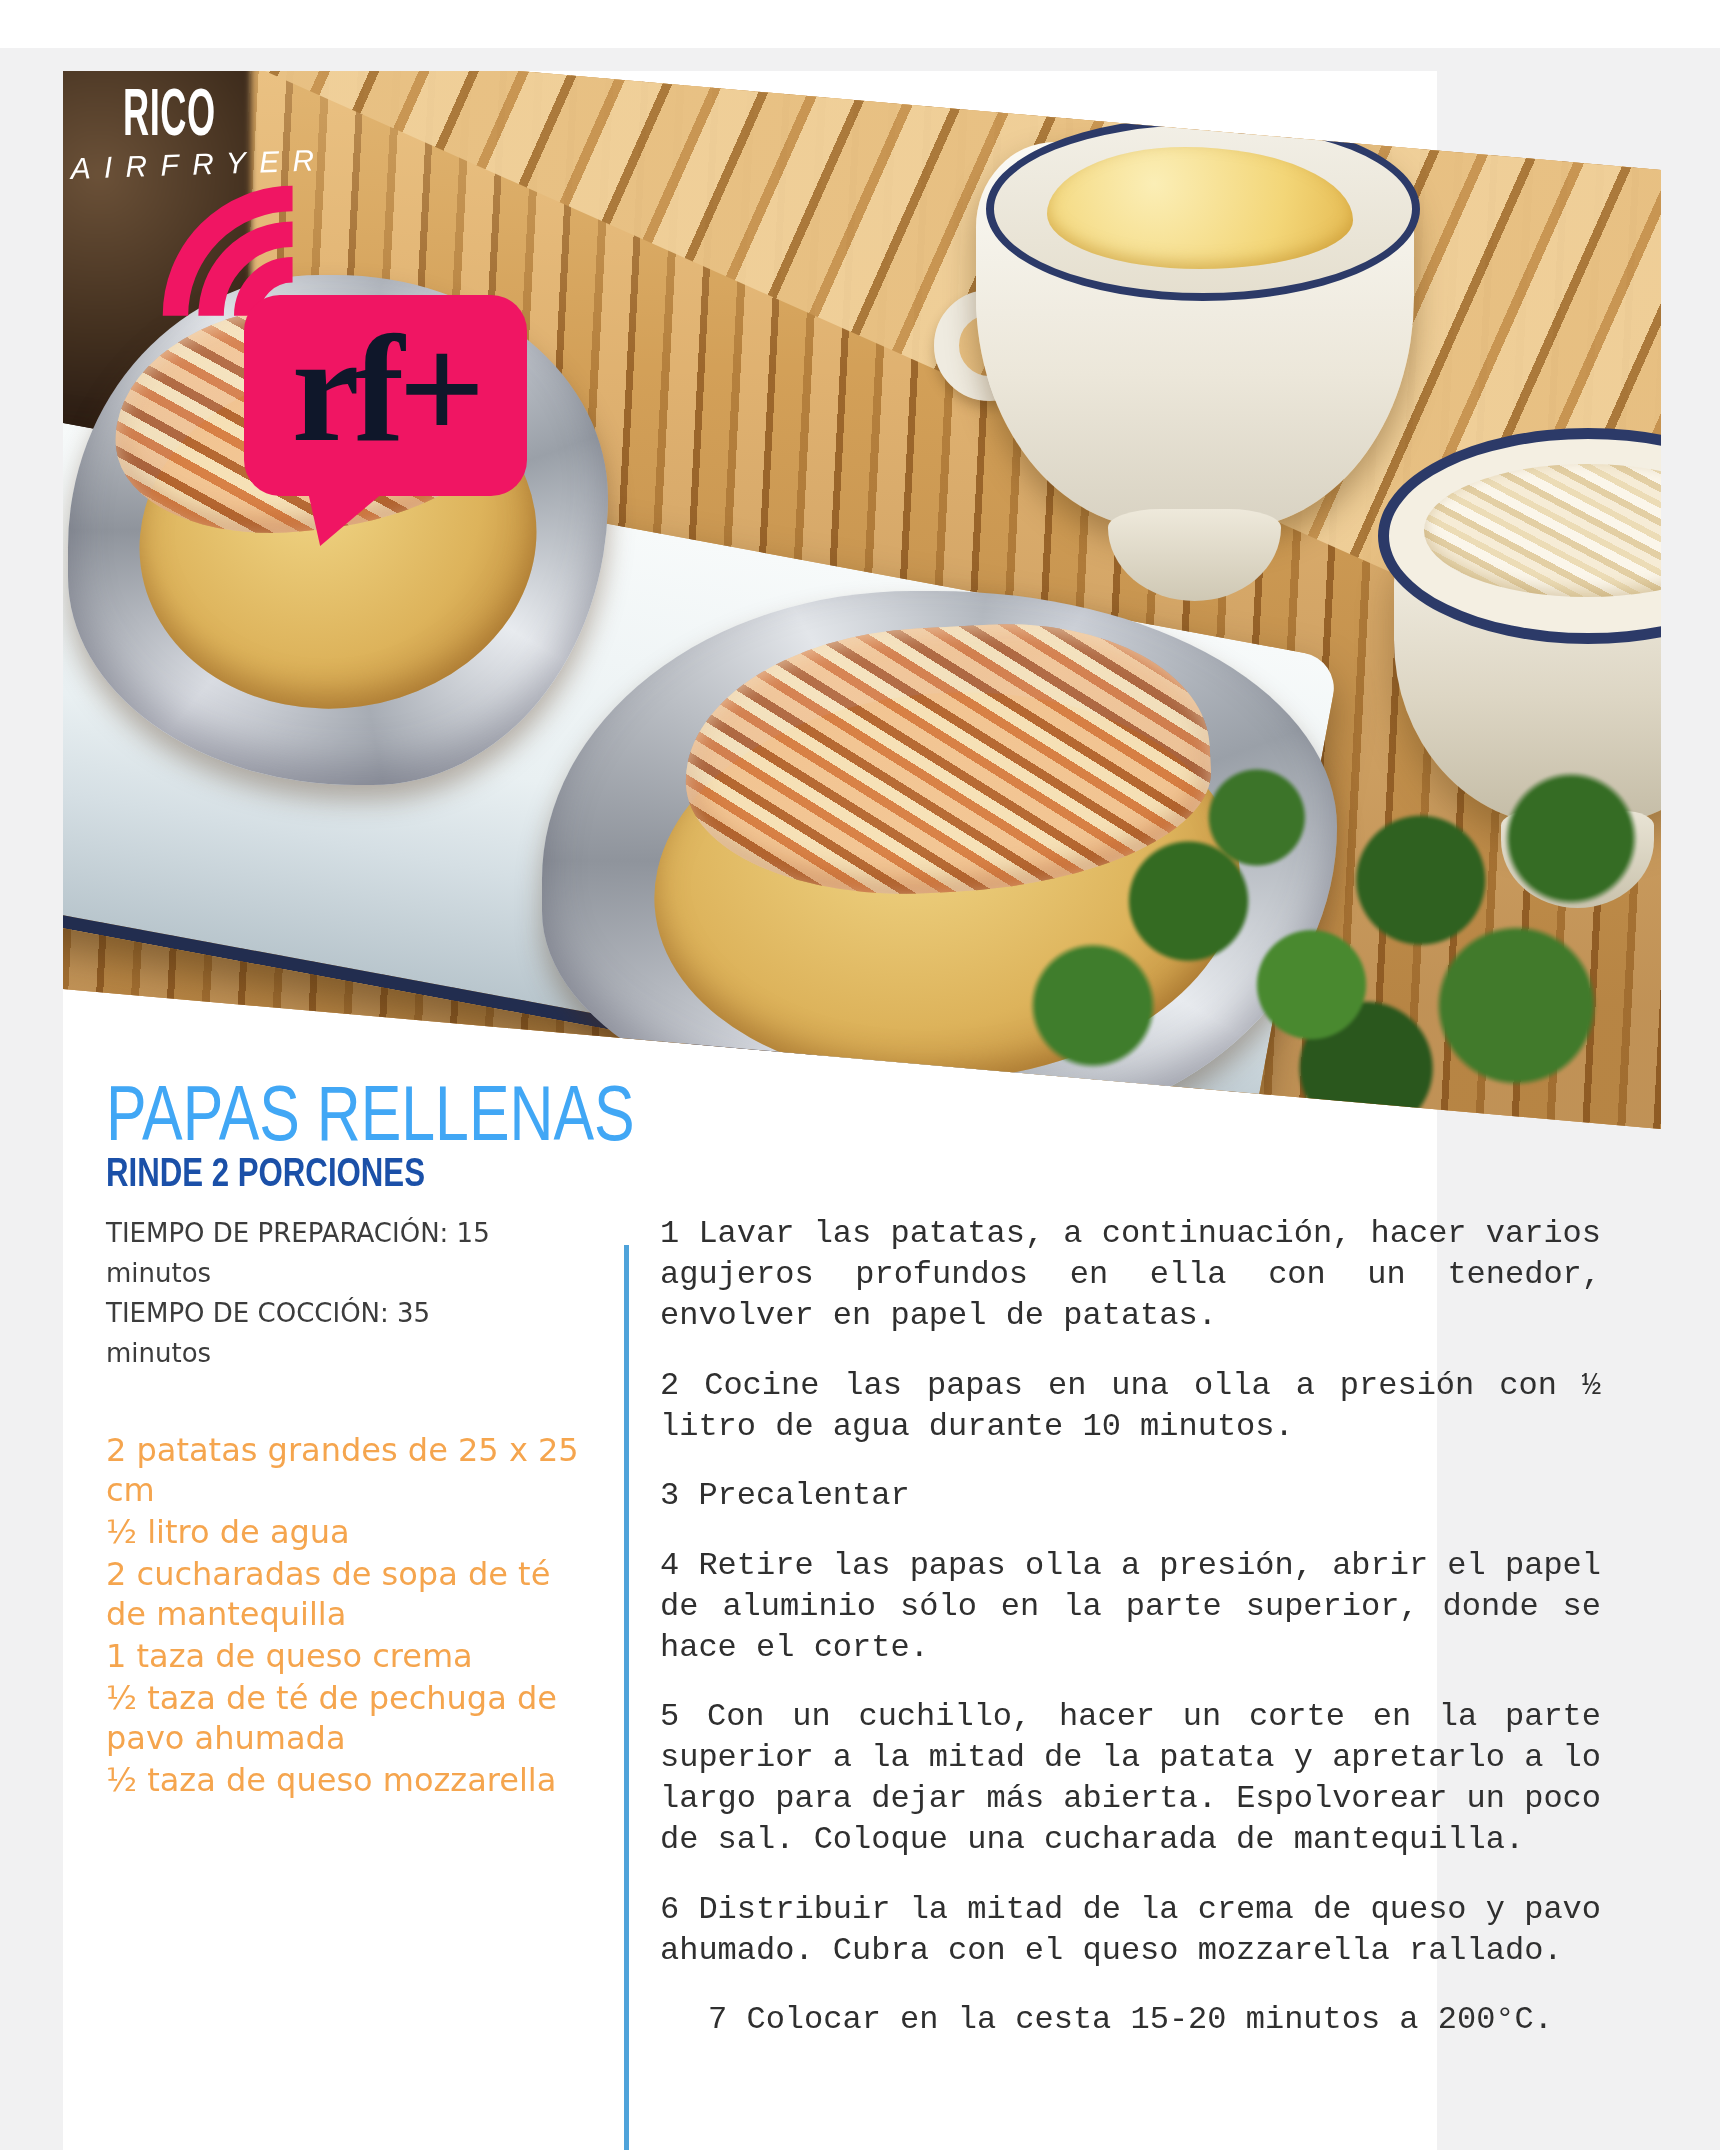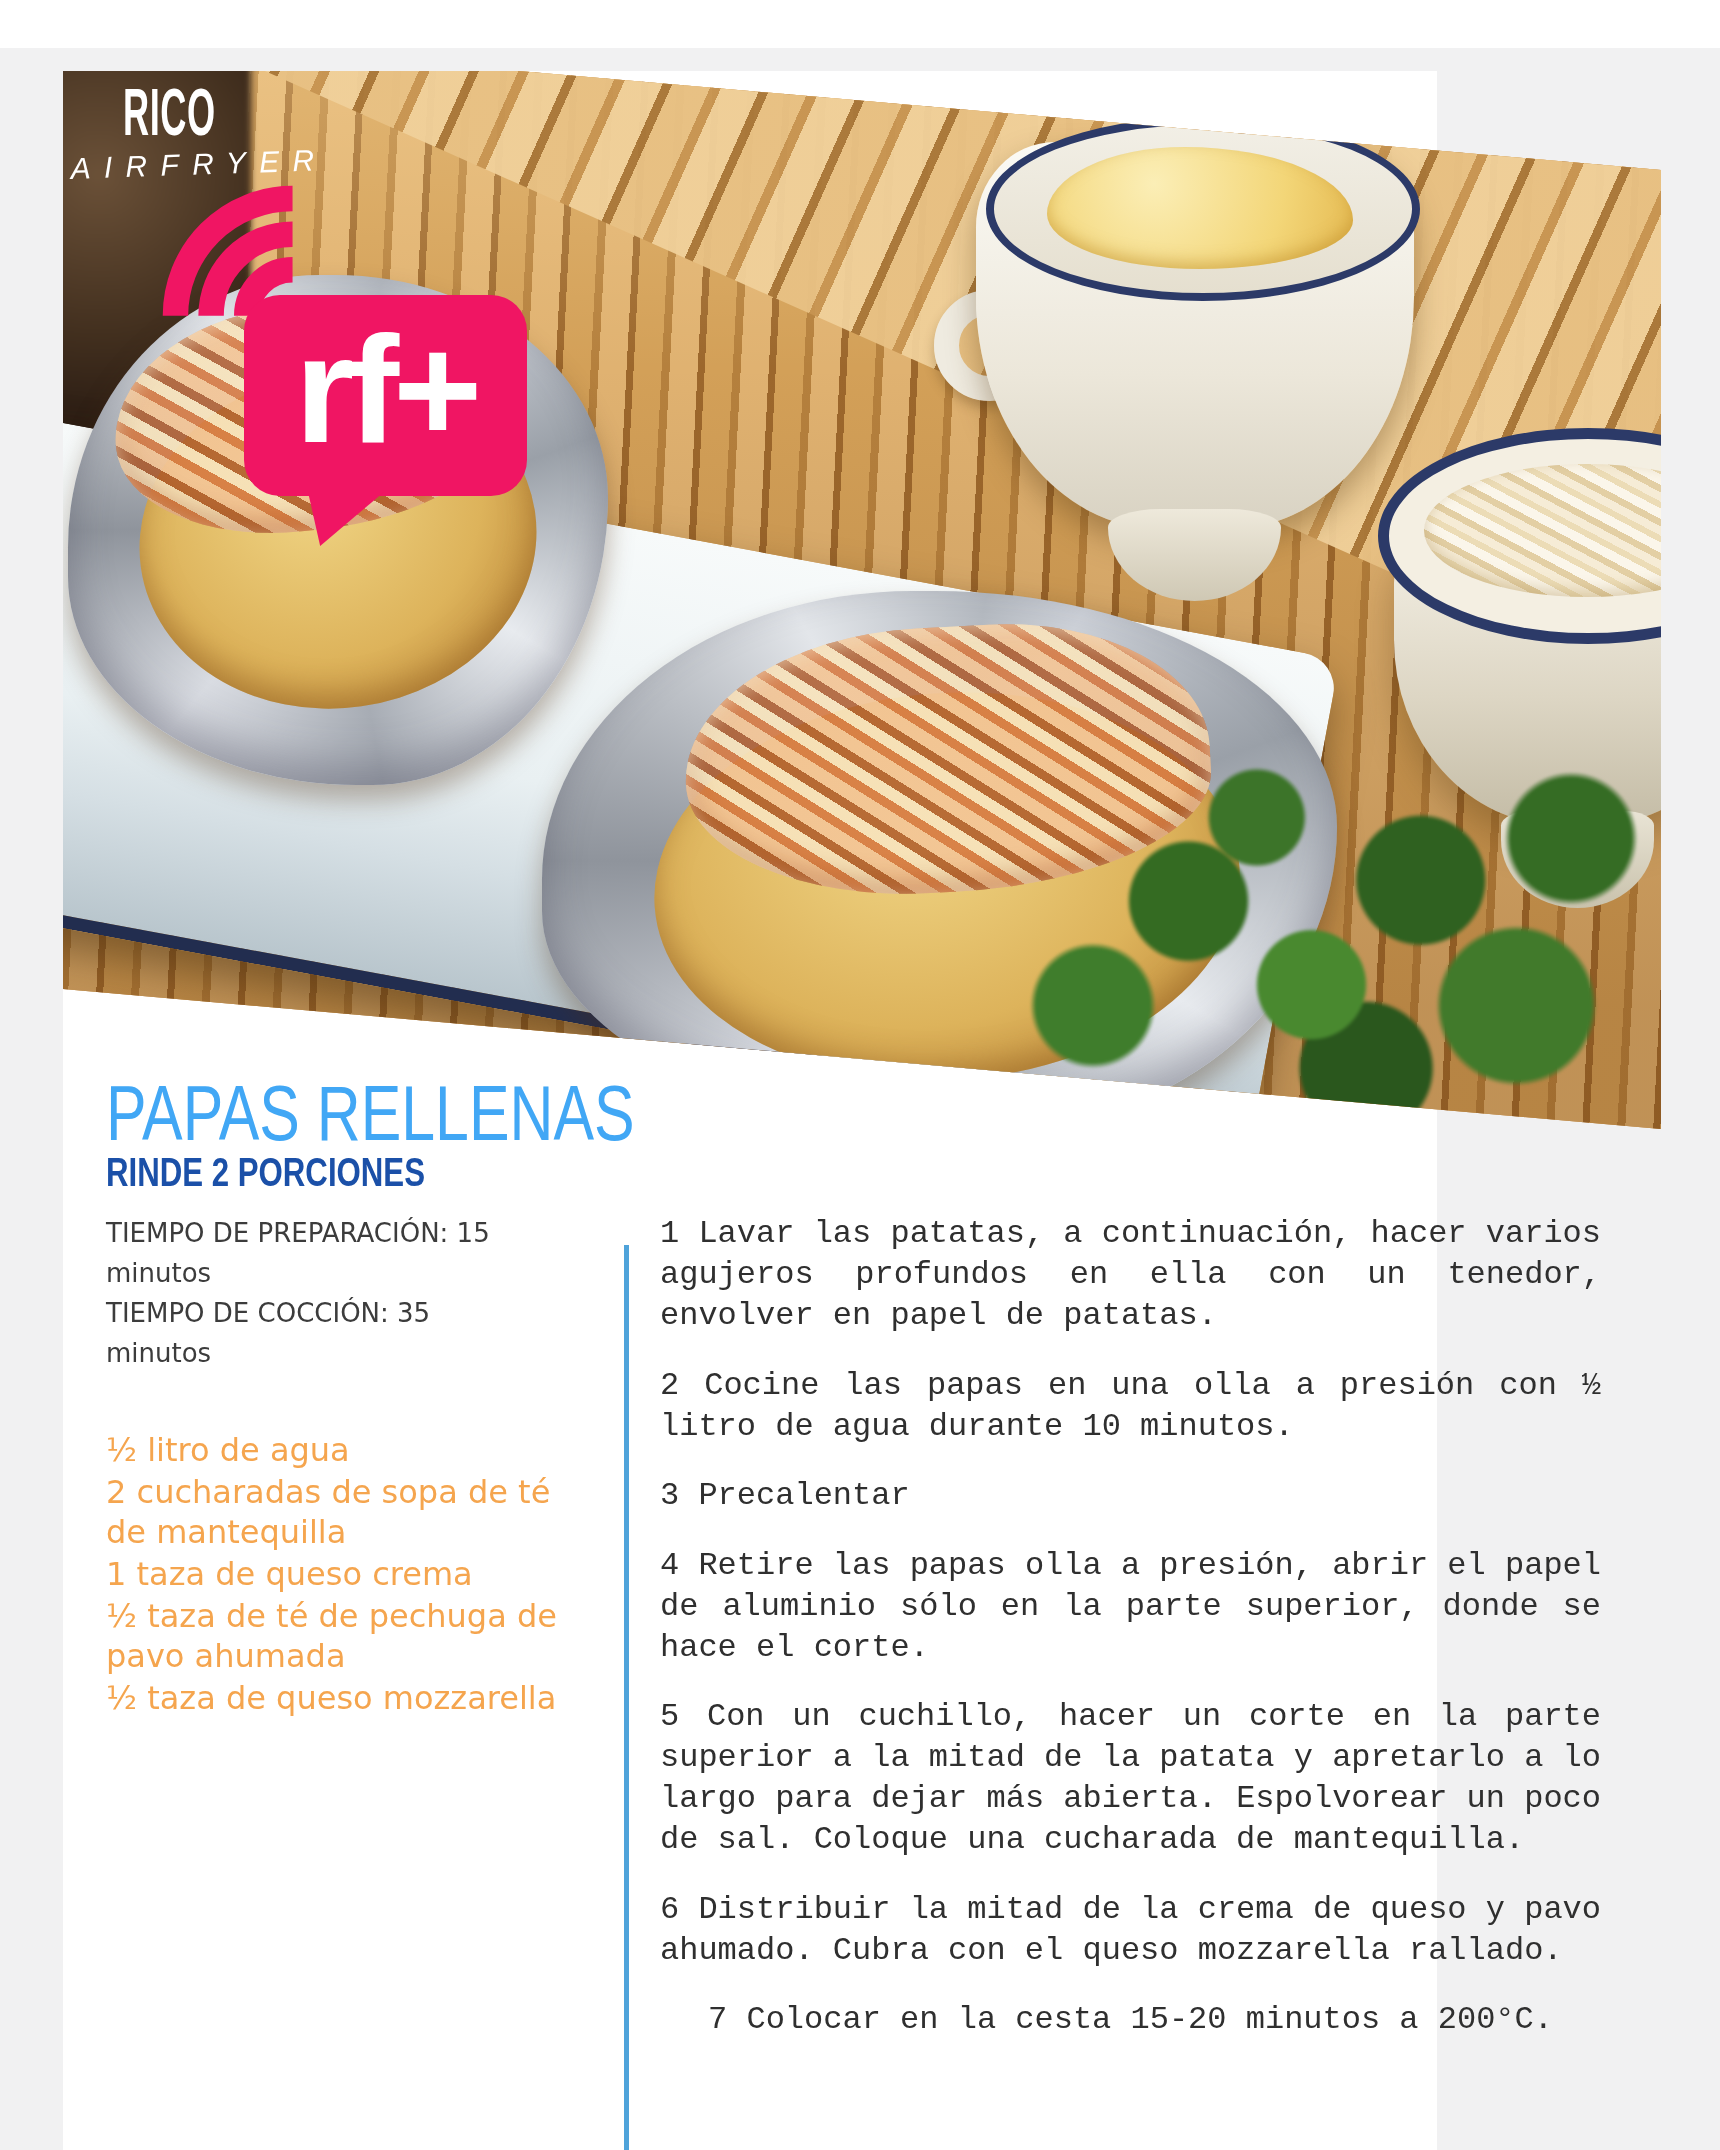--- a/index.html
+++ b/index.html
@@ -97,21 +97,21 @@
     font-family:"Liberation Sans",sans-serif;font-weight:700;font-size:67px;line-height:1;
     transform:scaleX(.54);transform-origin:left top;letter-spacing:1px;white-space:nowrap;}
   .airfryer{position:absolute;left:7.1px;top:81px;color:#ffffff;
     font-family:"Liberation Sans",sans-serif;font-style:italic;font-size:30px;
     letter-spacing:13.3px;transform:rotate(-2deg);transform-origin:left top;white-space:nowrap;}
   .wifi{position:absolute;left:31px;top:41px;}
   .bubble{position:absolute;left:181px;top:224px;width:283px;height:201px;background:#f01563;
     border-radius:36px;display:flex;align-items:center;justify-content:center;}
   .bubble::after{content:"";position:absolute;left:64px;top:calc(100% - 4.1px);width:76px;height:54px;
     background:#f01563;clip-path:polygon(0 0,100% 0,16% 100%);}
-  .bubble span{color:#ffffff;font-family:Liberation Sans, sans-serif;font-weight:700;
+  .bubble span{color:#0f172a;font-family:Liberation Serif, serif;font-weight:700;
     font-size:153px;line-height:1;letter-spacing:-6.1px;padding-bottom:13.3px;}
 
   
   .title{position:absolute;left:43px;top:1002px;margin:0;color:#41a7f5;
     font-family:"Liberation Sans",sans-serif;font-weight:400;font-size:77px;line-height:1.05;
     transform:scaleX(.79);transform-origin:left top;white-space:nowrap;}
   .subtitle{position:absolute;left:43px;top:1080px;margin:0;color:#1b50a8;
     font-family:"Liberation Sans",sans-serif;font-weight:700;font-size:40px;line-height:1.05;
     transform:scaleX(.78);transform-origin:left top;white-space:nowrap;}
 
@@ -181,20 +181,22 @@
 
   <h1 class="title">PAPAS RELLENAS</h1>
   <h2 class="subtitle">RINDE 2 PORCIONES</h2>
 
   <div class="left-col">
     <p class="time">TIEMPO DE PREPARACIÓN: 15
 minutos</p>
     <p class="time">TIEMPO DE COCCIÓN: 35
 minutos</p>
     <div class="ingredients">
+      <p class="ingredient">2 patatas grandes de 25 x 25
+cm</p>
       <p class="ingredient">½ litro de agua</p>
       <p class="ingredient">2 cucharadas de sopa de té
 de mantequilla</p>
       <p class="ingredient">1 taza de queso crema</p>
       <p class="ingredient">½ taza de té de pechuga de
 pavo ahumada</p>
       <p class="ingredient">½ taza de queso mozzarella</p>
     </div>
   </div>
 

